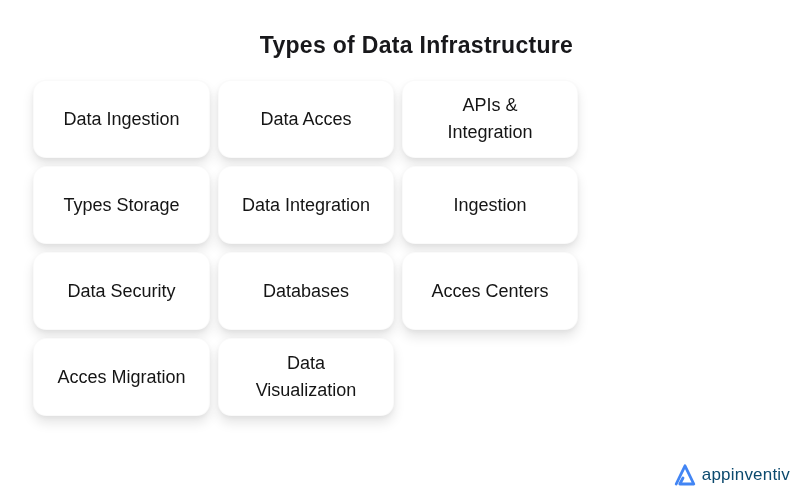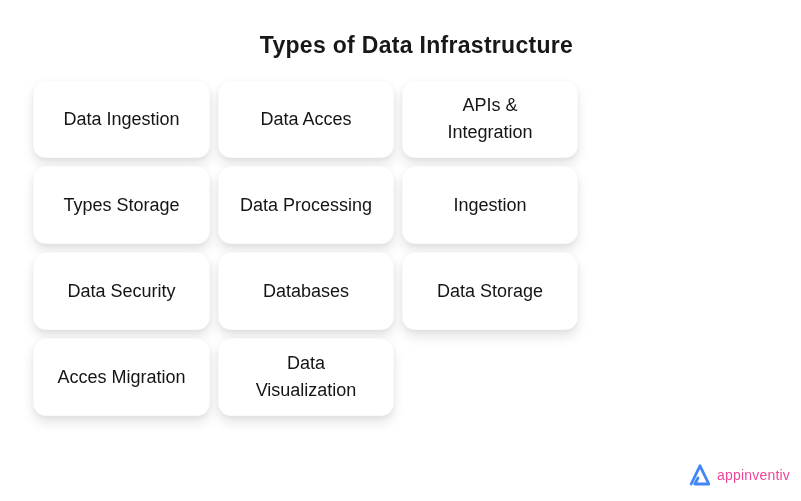--- a/index.html
+++ b/index.html
@@ -59,43 +59,43 @@
     right: 11px;
     bottom: 14px;
     display: flex;
     align-items: center;
     gap: 5px;
   }
   .logo svg {
     display: block;
   }
   .logo .brand {
-    font-size: 14px;
+    font-size: 17px;
     letter-spacing: 0.2px;
-    color: #ec4899;
+    color: #0c4a6e;
   }
 </style>
 </head>
 <body>
 
 <div class="page">
 
   <h1 class="title">Types of Data Infrastructure</h1>
 
   <div class="grid">
     <div class="card">Data Ingestion</div>
     <div class="card">Data Acces</div>
     <div class="card">APIs &amp;
 Integration</div>
     <div class="card">Types Storage</div>
-    <div class="card">Data Processing</div>
+    <div class="card">Data Integration</div>
     <div class="card">Ingestion</div>
     <div class="card">Data Security</div>
     <div class="card">Databases</div>
-    <div class="card">Data Storage</div>
+    <div class="card">Acces Centers</div>
     <div class="card">Acces Migration</div>
     <div class="card">Data
 Visualization</div>
   </div>
 
   <div class="logo">
     <svg width="24" height="24" viewBox="0 0 24 24" aria-hidden="true">
       <path d="M3.2 21 L12 2.8 L20.8 21 L6.8 21 L10 15" fill="none" stroke-width="2.8" stroke-linecap="round" stroke-linejoin="round" stroke="#4285F4"></path>
     </svg>
     <span class="brand">appinventiv</span>

